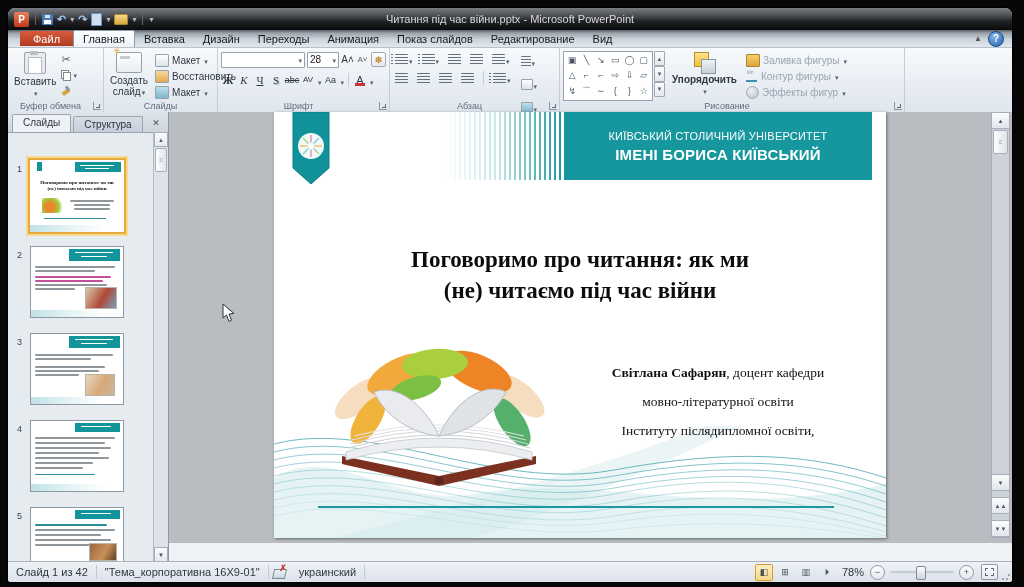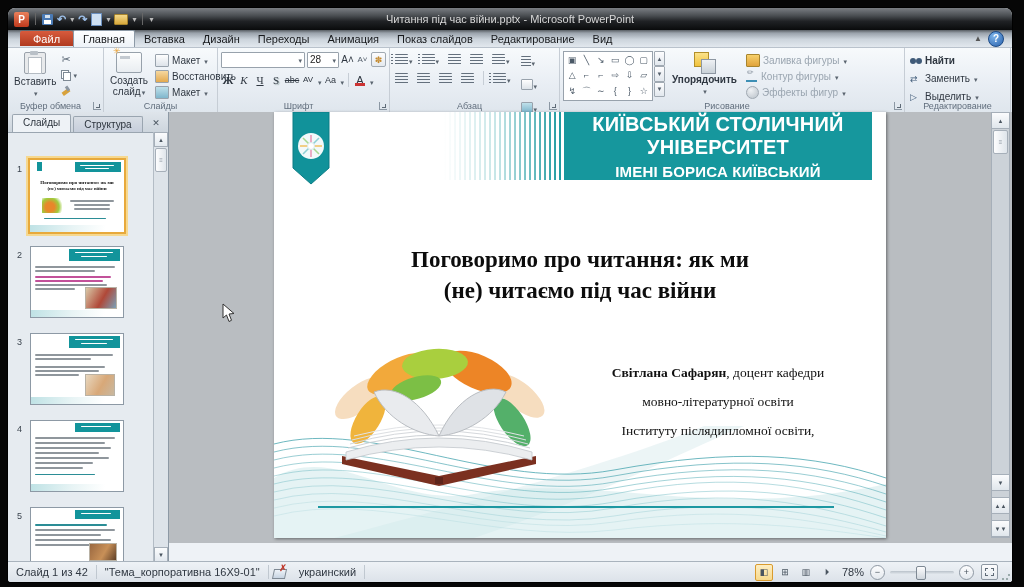--- a/index.html
+++ b/index.html
@@ -154,21 +154,21 @@
   .workspace{position:absolute;left:161px;top:104px;right:0;height:431px;background:#b9bdc1}
   .slide{position:absolute;left:105px;top:0;width:612px;height:426px;background:#fff;box-shadow:1px 1px 3px rgba(0,0,0,.45)}
   .vscroll{position:absolute;right:2px;top:0;width:17px;height:424px;background:#ccd2d8;border:1px solid #a6afb9}
   .varrow{position:absolute;left:0;right:0;height:15px;background:linear-gradient(#fbfcfd,#e0e6ec);border-bottom:1px solid #a6afb9;
           font-size:6px;color:#4a5560;display:flex;align-items:center;justify-content:center}
   .vthumb{position:absolute;left:1px;right:1px;top:17px;height:22px;background:linear-gradient(90deg,#fdfdfe,#dfe5eb);
           border:1px solid #a6afb9;border-radius:2px;display:flex;align-items:center;justify-content:center;font-size:6px;color:#8d97a2}
   
   .banner{position:absolute;left:290px;top:0;width:308px;height:68px;background:#16979d;color:#fff;
           display:flex;flex-direction:column;align-items:center;justify-content:center;gap:4px;text-align:center}
-  .banner .b1{font-size:20px;font-weight:bold;letter-spacing:.2px}
+  .banner .b1{font-size:11px;font-weight:normal;letter-spacing:.2px}
   .banner .b2{font-size:15px;font-weight:bold;letter-spacing:.2px}
   .stripes{position:absolute;left:170px;top:0;width:120px;height:68px;
            background:repeating-linear-gradient(90deg,#16979d 0 2px,#fff 2px 5px)}
   .stripes::after{content:"";position:absolute;inset:0;background:linear-gradient(90deg,#fff 0%,rgba(255,255,255,.75) 45%,rgba(255,255,255,0) 100%)}
   .stitle{position:absolute;left:0;right:0;top:132px;text-align:center;font-family:"Liberation Serif",serif;
           font-weight:bold;font-size:23px;line-height:31px;color:#0c0c0c}
   .author{position:absolute;left:286px;width:316px;top:246px;text-align:center;font-family:"Liberation Serif",serif;
           font-size:13.5px;line-height:29px;color:#111}
   .tealline{position:absolute;left:44px;top:394px;width:516px;height:2px;background:#1d98a2}
   .waves{position:absolute;left:0;bottom:0;width:612px;height:112px}
@@ -435,39 +435,20 @@
         <div class="txtbtn disabled">
             <span class="i-effects"></span>
             <span>Эффекты фигур</span>
             <span class="dd"></span>
           </div>
       </div>
       <div class="glabel">Рисование</div>
       <div class="launcher"></div>
     </div>
 
-    <div class="rgroup" style="width:106px">
-      <div class="smallcol" style="padding-top:2px;gap:3px">
-        <div class="txtbtn">
-            <span class="i-binoc"></span>
-            <span style="font-weight:bold">Найти</span>
-          </div>
-        <div class="txtbtn">
-            <span class="i-replace"></span>
-            <span>Заменить</span>
-            <span class="dd"></span>
-          </div>
-        <div class="txtbtn">
-            <span class="i-select"></span>
-            <span>Выделить</span>
-            <span class="dd"></span>
-          </div>
-      </div>
-      <div class="glabel full">Редактирование</div>
-    </div>
   </div>
 
   <div class="panel">
     <div class="ptabs">
       <div class="ptab active">Слайды</div>
       <div class="ptab">Структура</div>
       <div class="pclose">✕</div>
     </div>
 
     <div class="thumewrap">

